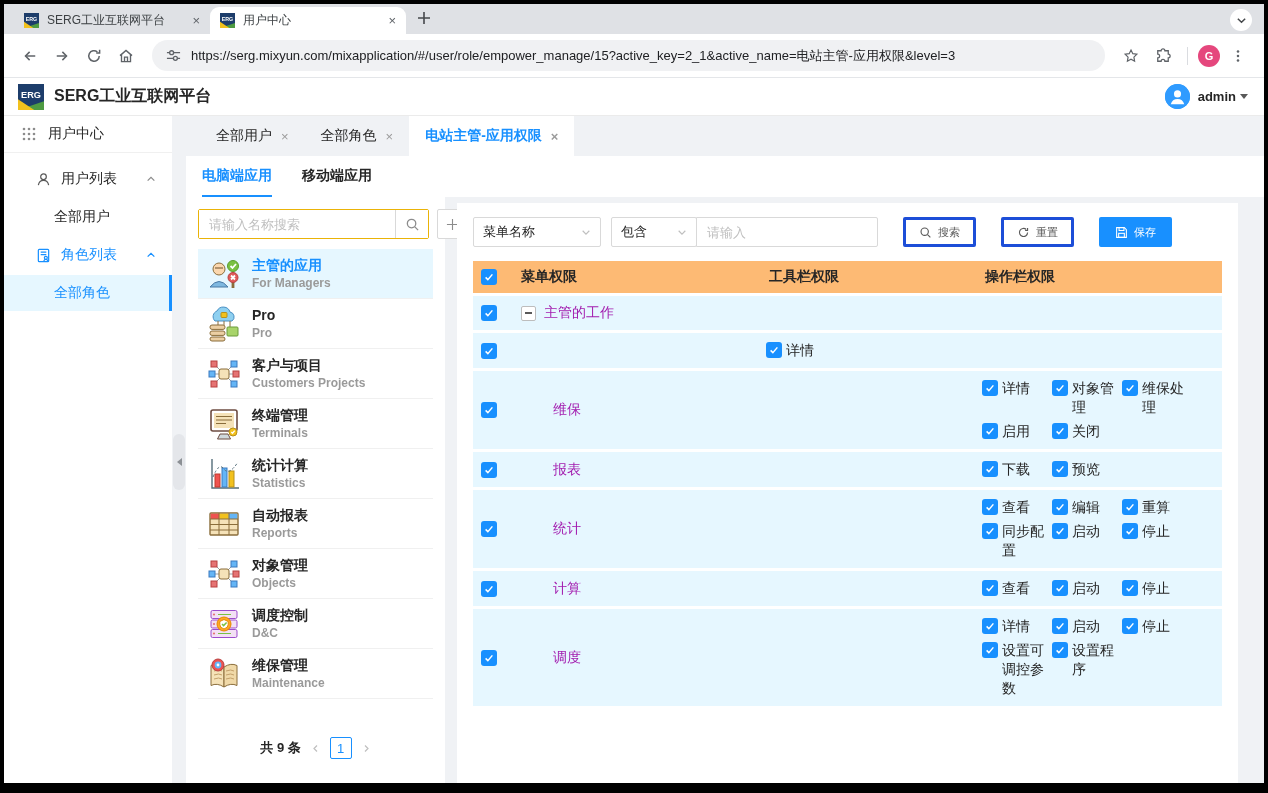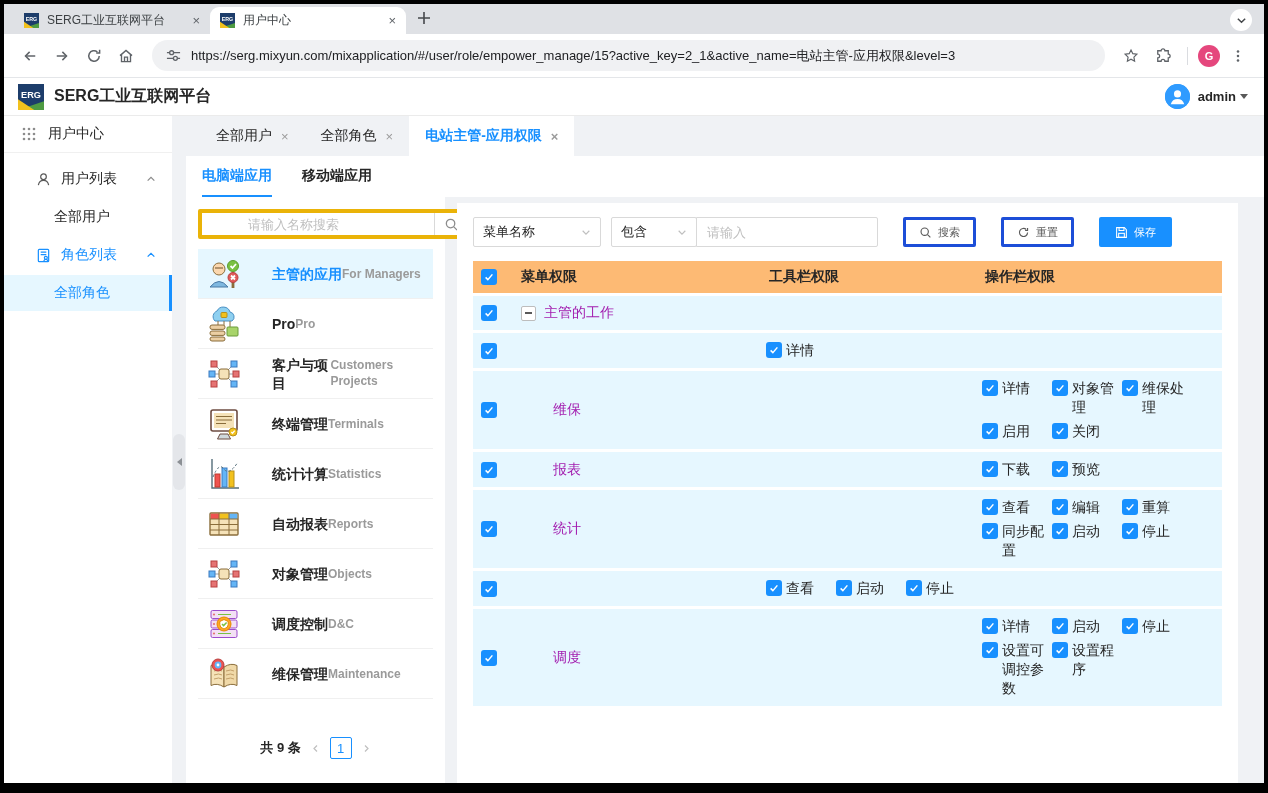--- a/index.html
+++ b/index.html
@@ -53,30 +53,30 @@
   .ptab .pclose{color:#9b9b9b;font-size:13px;}
   .ptab.active{background:#fff;color:#1890ff;font-weight:bold;}
   .subtabs{height:41px;background:#fff;display:flex;align-items:stretch;gap:30px;padding-left:16px;flex-shrink:0;}
   .subtab{display:flex;align-items:center;font-size:14px;font-weight:600;color:#262626;cursor:pointer;border-bottom:2px solid transparent;}
   .subtab.active{color:#1890ff;border-bottom-color:#1890ff;}
 
   .body{flex:1;display:flex;gap:12px;overflow:hidden;}
   
   .apps{width:259px;background:#fff;flex-shrink:0;display:flex;flex-direction:column;padding:12px 12px 16px;}
   .searchrow{display:flex;align-items:center;flex-shrink:0;}
-  .searchbox{flex:1;height:30px;border:4px solid #eab308;border-radius:2px;display:flex;align-items:stretch;padding-left:36px;}
+  .searchbox{flex:1;height:30px;border:1px solid #eab308;border-radius:2px;display:flex;align-items:stretch;}
   .searchbox input{flex:1;border:none;outline:none;padding:0 10px;font-size:13px;color:#262626;min-width:0;}
   .searchbox input::placeholder{color:#bfbfbf;}
   .sbtn{width:33px;border:none;border-left:1px solid #d9d9d9;background:#fff;display:flex;align-items:center;justify-content:center;cursor:pointer;}
   .plusbtn{width:30px;height:30px;margin-left:8px;border:1px solid #d9d9d9;border-radius:2px;background:#fff;display:flex;align-items:center;justify-content:center;cursor:pointer;flex-shrink:0;}
   .applist{margin-top:10px;}
   .app-item{height:50px;display:flex;align-items:center;gap:10px;padding:0 8px;border-bottom:1px solid #f0f0f0;cursor:pointer;}
   .app-item.selected{background:#e6f7ff;}
   .app-icon svg{width:36px;height:36px;display:block;}
-  .app-texts{display:flex;flex-direction:row;min-width:0;margin-left:20px;}
+  .app-texts{display:flex;flex-direction:column;min-width:0;}
   .app-title{font-size:14px;font-weight:bold;color:#262626;line-height:18px;}
   .app-item.selected .app-title{color:#1890ff;}
   .app-sub{font-size:12px;font-weight:600;color:#9a9a9a;line-height:16px;margin-top:1px;}
   .pager{margin-top:auto;display:flex;align-items:center;justify-content:center;gap:10px;padding-bottom:8px;}
   .ptotal{font-size:13px;font-weight:bold;color:#262626;}
   .parrow{display:flex;align-items:center;cursor:pointer;}
   .pnum{width:22px;height:22px;border:1px solid #1890ff;border-radius:2px;color:#1890ff;font-size:13px;display:flex;align-items:center;justify-content:center;background:#fff;cursor:pointer;}
 
   
   .perm{flex:1;background:#fff;margin:6px 26px 0 0;padding:14px 16px;display:flex;flex-direction:column;min-width:0;overflow:hidden;}
@@ -738,20 +738,24 @@
                   </div>
   </div>
                 <div class="trow">
     <div class="tc tc-cb">
                     <span class="cb">
                       <svg viewBox="0 0 16 16" width="12" height="12">
                         <path d="M3.5 8.5 l3 3 l6 -7" stroke="#fff" stroke-width="2" fill="none"></path>
                       </svg>
                     </span>
                   </div>
+    <div class="tc tc-menu child">
+
+      <span>计算</span>
+    </div>
     <div class="tc"></div>
     <div class="tc tc-actions">
                     <span class="act">
        <span class="cb">
                         <svg viewBox="0 0 16 16" width="12" height="12">
                           <path d="M3.5 8.5 l3 3 l6 -7" stroke="#fff" stroke-width="2" fill="none"></path>
                         </svg>
                       </span>
        <span class="act-label">查看</span>
      </span>

